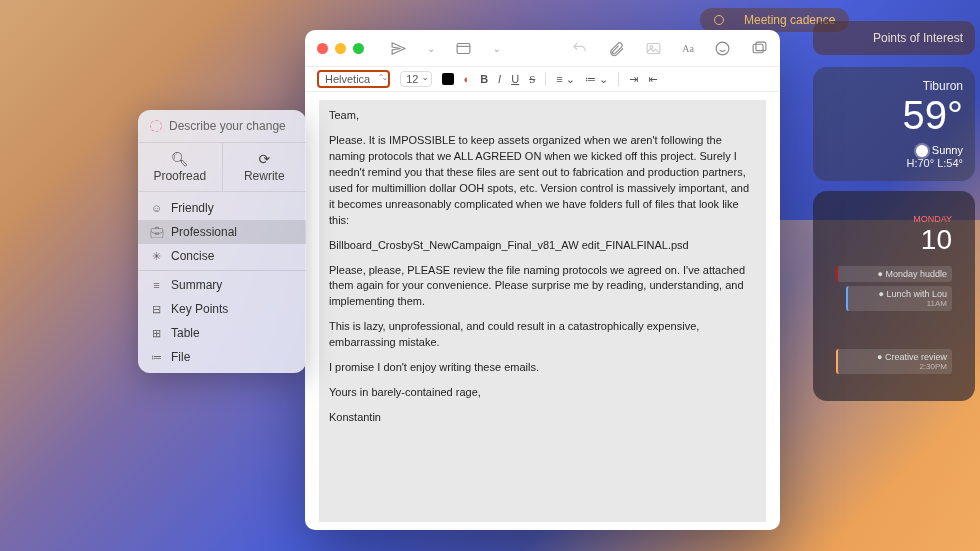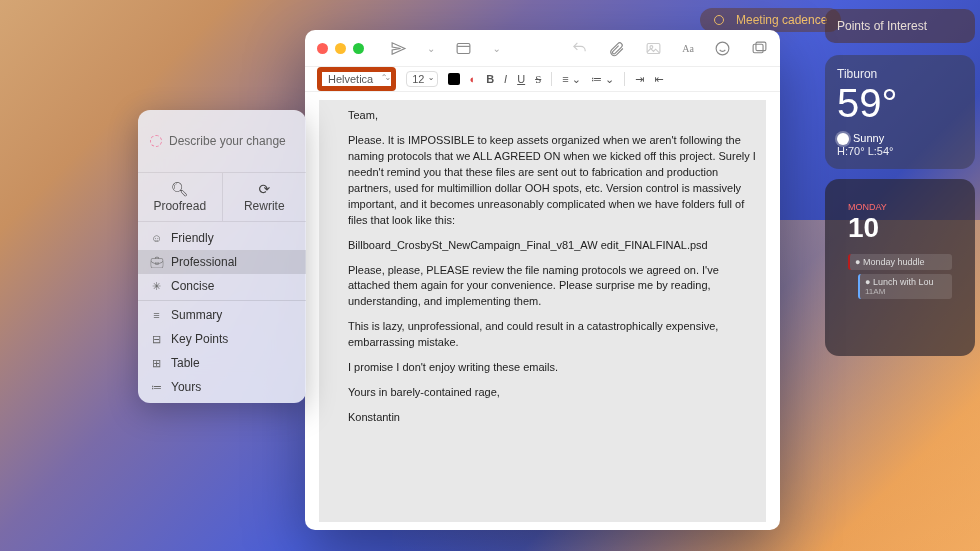--- a/index.html
+++ b/index.html
@@ -1,69 +1,69 @@
 <!DOCTYPE html>
 <html><head>
 <meta charset="utf-8">
 <style>
 * { margin: 0; padding: 0; box-sizing: border-box; font-family: -apple-system, "Helvetica Neue", Arial, sans-serif; }
 body { width: 980px; height: 551px; overflow: hidden; position: relative; background: linear-gradient(135deg, #d4a574 0%, #c89060 15%, #7a6ba8 35%, #4a5fd8 55%, #3a4db8 70%, #e89a50 90%, #f0a55a 100%); }
 .bg-overlay { position: absolute; bottom: 0; right: 0; width: 60%; height: 60%; background: linear-gradient(45deg, transparent, #f5b56a88); }
 
 
-.top-pill { position: absolute; top: 8px; left: 700px; background: rgba(100,60,40,0.5); border-radius: 14px; padding: 5px 14px; display: flex; align-items: center; gap: 12px; color: #f5c26b; font-size: 12px; }
+.top-pill { position: absolute; top: 8px; left: 700px; background: rgba(100,60,40,0.5); border-radius: 14px; padding: 5px 14px; display: flex; align-items: center; gap: 20px; color: #f5c26b; font-size: 12px; }
 .top-pill .circ { width: 10px; height: 10px; border: 1.5px solid #f5c26b; border-radius: 50%; }
 
 
-.right-col { position: absolute; right: 5px; top: 4px; width: 150px; }
+.right-col { position: absolute; right: 5px; top: 16px; width: 162px; text-align: right; }
 .poi-box { background: rgba(80,50,40,0.55); border-radius: 10px; margin: 5px 0; padding: 10px 12px; color: #e8ddd5; font-size: 12px; }
 .weather-box { background: rgba(60,60,80,0.55); border-radius: 14px; margin-top: 12px; padding: 12px; color: #fff; }
 .weather-box .loc { font-size: 12px; opacity: 0.9; }
 .weather-box .temp { font-size: 40px; font-weight: 300; }
 .weather-box .cond { font-size: 11px; margin-top: 6px; }
 .weather-box .hilo { font-size: 11px; opacity: 0.9; }
 .weather-box .sun { display: inline-block; width: 12px; height: 12px; background: #fff; border-radius: 50%; margin-right: 4px; vertical-align: middle; box-shadow: 0 0 0 2px rgba(255,255,255,0.3); }
 .cal-box { background: rgba(40,35,45,0.65); border-radius: 14px; margin-top: 10px; padding: 23px; color: #ddd; font-size: 10px; }
 .cal-box .dow { font-size: 9px; color: #ff6b6b; text-transform: uppercase; }
-.cal-box .dom { font-size: 28px; font-weight: 700; color: #fff; }
+.cal-box .dom { font-size: 28px; font-weight: 400; color: #fff; }
 .evt { background: rgba(255,255,255,0.12); border-left: 2px solid #b91c1c; padding: 3px 5px; margin: 4px 0; border-radius: 3px; font-size: 9px; }
 .evt.blue { border-left-color: #6af; margin-left: 10px; }
 .evt.orange { border-left-color: #fa6; }
 .evt .tm { font-size: 8px; opacity: 0.7; }
 
 
 .mail { position: absolute; left: 305px; top: 30px; width: 475px; height: 500px; background: #fff; border-radius: 10px; box-shadow: 0 20px 60px rgba(0,0,0,0.35); display: flex; flex-direction: column; }
 .titlebar { height: 36px; display: flex; align-items: center; padding: 0 12px; gap: 26px; }
 .tl-dots { display: flex; gap: 7px; }
 .tl-dots span { width: 11px; height: 11px; border-radius: 50%; }
 .tl-dots .r { background: #ff5f56; } .tl-dots .y { background: #ffbd2e; } .tl-dots .g { background: #27c93f; }
 .tb-icons { display: flex; align-items: center; gap: 20px; color: #888; flex: 1; }
 .tb-icons .sep { flex: 1; }
 .tb-icons svg, .tb-icons span.ic { width: 17px; height: 17px; cursor: pointer; }
 .fmt-bar { height: 26px; border-top: 1px solid #eee; border-bottom: 1px solid #eee; display: flex; align-items: center; padding: 0 12px; gap: 10px; font-size: 11px; color: #555; }
-.fmt-bar .font-sel { border: 5px solid #c2410c; border-radius: 4px; padding: 1px 18px 1px 6px; position: relative; background: #fff; }
+.fmt-bar .font-sel { border: 2px solid #c2410c; border-radius: 4px; padding: 1px 18px 1px 6px; position: relative; background: #fff; }
 .fmt-bar .font-sel::after { content: "⌃⌄"; position: absolute; right: 3px; font-size: 8px; line-height: 7px; letter-spacing: -3px; top: 2px; color: #888; }
 .fmt-bar .sz { border: 1px solid #ddd; border-radius: 4px; padding: 1px 12px 1px 5px; position: relative; }
 .fmt-bar .sz::after { content: "⌄"; position: absolute; right: 2px; font-size: 8px; }
 .fmt-bar .sw { width: 12px; height: 12px; background: #000; border-radius: 2px; }
 .fmt-bar .bi { font-family: Georgia; cursor: pointer; }
 .fmt-bar .strike { text-decoration: line-through; }
 .fmt-bar .divd { width: 1px; height: 14px; background: #ddd; }
 .headers { padding: 4px 14px; font-size: 12px; }
 .hrow { display: flex; padding: 5px 0; border-bottom: 1px solid #f0f0f0; align-items: center; }
 .hrow .lbl { color: #888; width: 52px; }
 .hrow .val { color: #333; }
 .hrow .token { background: #cde4ff; border-radius: 3px; padding: 1px 5px; display: inline-flex; align-items: center; gap: 2px; }
 .hrow .token::after { content: "⌄"; font-size: 9px; color: #558; }
 .body-area { flex: 1; margin: 8px 14px; background: #e8e8e8; padding: 8px 10px; font-size: 11px; line-height: 1.45; color: #222; overflow: hidden; }
-.body-area p { margin-bottom: 9px; margin-left: 19px; }
+.body-area p { margin-bottom: 9px; }
 
 
 .ai { position: absolute; left: 138px; top: 110px; width: 168px; background: rgba(240,242,250,0.85); backdrop-filter: blur(20px); border-radius: 12px; box-shadow: 0 8px 30px rgba(0,0,0,0.25); overflow: hidden; font-size: 12px; }
-.ai .head { padding: 24px 12px; display: flex; align-items: center; gap: 7px; color: #666; }
+.ai .head { padding: 9px 12px; display: flex; align-items: center; gap: 7px; color: #666; }
 .ai .head .spark { width: 12px; height: 12px; border: 1.5px dashed #e8a; border-radius: 50%; }
 .ai .btns { display: flex; border-top: 1px solid rgba(0,0,0,0.08); border-bottom: 1px solid rgba(0,0,0,0.08); }
 .ai .btns > div { flex: 1; text-align: center; padding: 8px 0; color: #444; cursor: pointer; }
 .ai .btns > div:first-child { border-right: 1px solid rgba(0,0,0,0.08); }
 .ai .btns .icn { font-size: 14px; display: block; margin-bottom: 2px; }
 .ai .list { padding: 4px 0; }
 .ai .item { padding: 5px 12px; display: flex; align-items: center; gap: 8px; color: #333; cursor: pointer; }
 .ai .item.sel { background: rgba(0,0,0,0.1); }
 .ai .item .icn { width: 13px; text-align: center; color: #666; font-size: 11px; }
 .ai .sep2 { height: 1px; background: rgba(0,0,0,0.1); margin: 2px 0; }
@@ -85,20 +85,21 @@
     <div class="cond"><span class="sun"></span><span>Sunny</span></div>
     <div class="hilo">H:70° L:54°</div>
   </div>
   <div class="cal-box" style="position:relative">
     <div class="dow">MONDAY</div>
     <div class="dom">10</div>
     <div style="height:6px"></div>
     <div class="evt"><span class="dot">●</span> <span>Monday huddle</span></div>
     <div class="evt blue"><span class="dot">●</span> <span>Lunch with Lou</span><div class="tm">11AM</div></div>
     <div style="height:30px"></div>
+    <div class="evt orange"><span class="dot">●</span> <span>Creative review</span><div class="tm">2:30PM</div></div>
   </div>
 </div>
 
 <div class="mail">
   <div class="titlebar">
     <div class="tl-dots">
         <span class="r"></span>
         <span class="y"></span>
         <span class="g"></span>
       </div>
@@ -193,16 +194,16 @@
     <div class="item">
         <span class="icn">⊟</span>
         <span>Key Points</span>
       </div>
     <div class="item">
         <span class="icn">⊞</span>
         <span>Table</span>
       </div>
     <div class="item">
         <span class="icn">≔</span>
-        <span>Yours</span>
+        <span>File</span>
       </div>
   </div>
 </div>
 
 </body></html>

